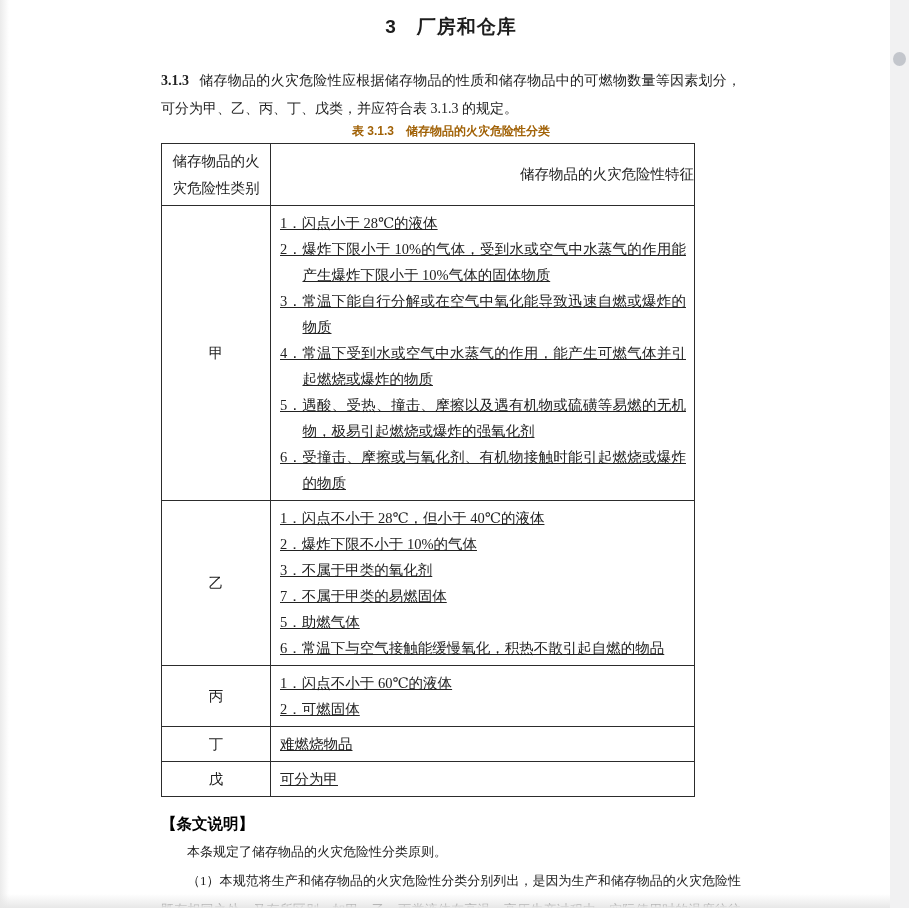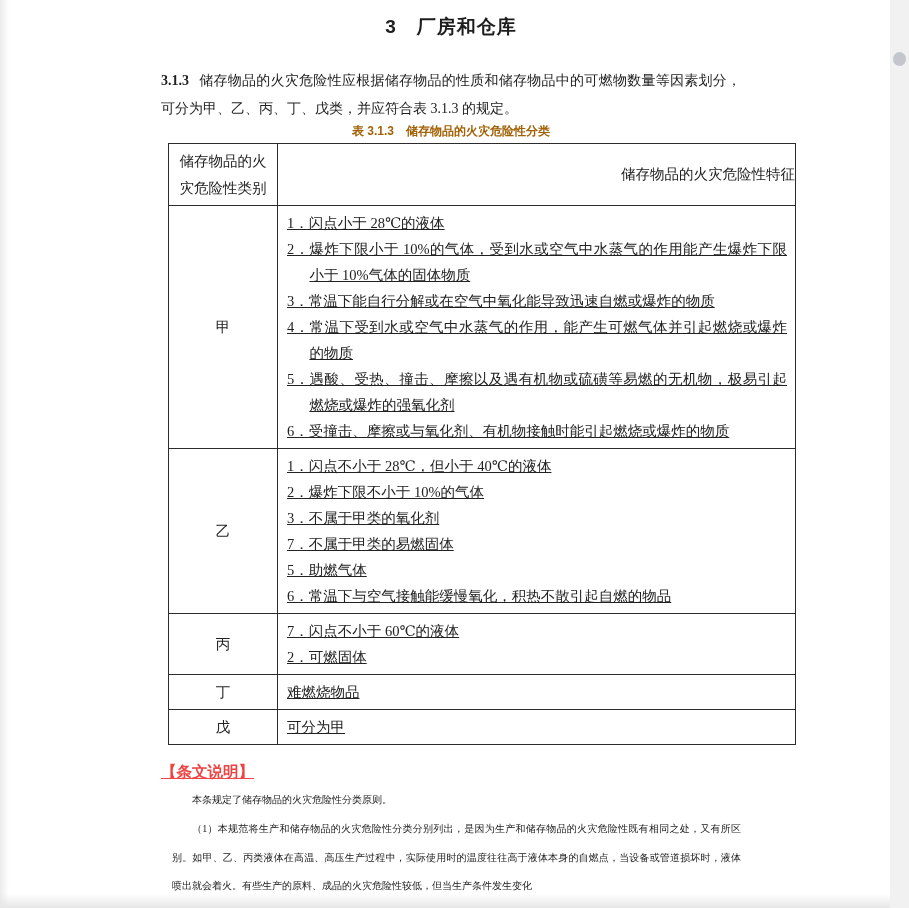--- a/index.html
+++ b/index.html
@@ -59,23 +59,22 @@
 
   .table-caption {
     text-align: center;
     font-family: "Liberation Sans", "DejaVu Sans", sans-serif;
     font-weight: bold;
     font-size: 12px;
     color: #a16207;
   }
 
   table.hazard {
-    margin-left: 7px;
     margin-top: 3px;
-    width: 628px;
+    width: 534px;
     border-collapse: collapse;
     table-layout: fixed;
   }
   table.hazard, table.hazard th, table.hazard td {
     border: 1.5px solid #2c2c2c;
   }
   table.hazard th, table.hazard td {
     font-weight: normal;
     font-size: 14.5px;
     vertical-align: middle;
@@ -104,31 +103,29 @@
     text-align: justify;
     text-justify: inter-ideograph;
   }
   td.feat-cell.single { padding: 4px 8px 4px 9px; line-height: 26px; }
 
   .commentary { margin-top: 13px; }
   .commentary-heading {
     font-family: "Liberation Sans", "DejaVu Sans", sans-serif;
     font-weight: bold;
     font-size: 15.5px;
-    color: #ef4444;
+    color: #000000;
     line-height: 28px;
-    text-decoration: underline;
   }
   .commentary p {
-    font-size: 10px;
+    font-size: 13px;
     line-height: 28.8px;
     text-indent: 2em;
     text-align: justify;
     text-justify: inter-ideograph;
-    margin-left: 11px;
   }
 </style>
 </head>
 <body>
 
 <div class="page">
 
   <div class="edge-left"></div>
 
   <div class="content">
@@ -166,21 +163,21 @@
           <div class="feat-item">3．不属于甲类的氧化剂</div>
           <div class="feat-item">7．不属于甲类的易燃固体</div>
           <div class="feat-item">5．助燃气体</div>
           <div class="feat-item">6．常温下与空气接触能缓慢氧化，积热不散引起自燃的物品</div>
         </td>
       </tr>
 
       <tr>
         <td class="cat-cell">丙</td>
         <td class="feat-cell">
-          <div class="feat-item">7．闪点不小于 60℃的液体</div>
+          <div class="feat-item">1．闪点不小于 60℃的液体</div>
           <div class="feat-item">2．可燃固体</div>
         </td>
       </tr>
 
       <tr>
         <td class="cat-cell">丁</td>
         <td class="feat-cell single">
           <div class="feat-item">难燃烧物品</div>
         </td>
       </tr>

